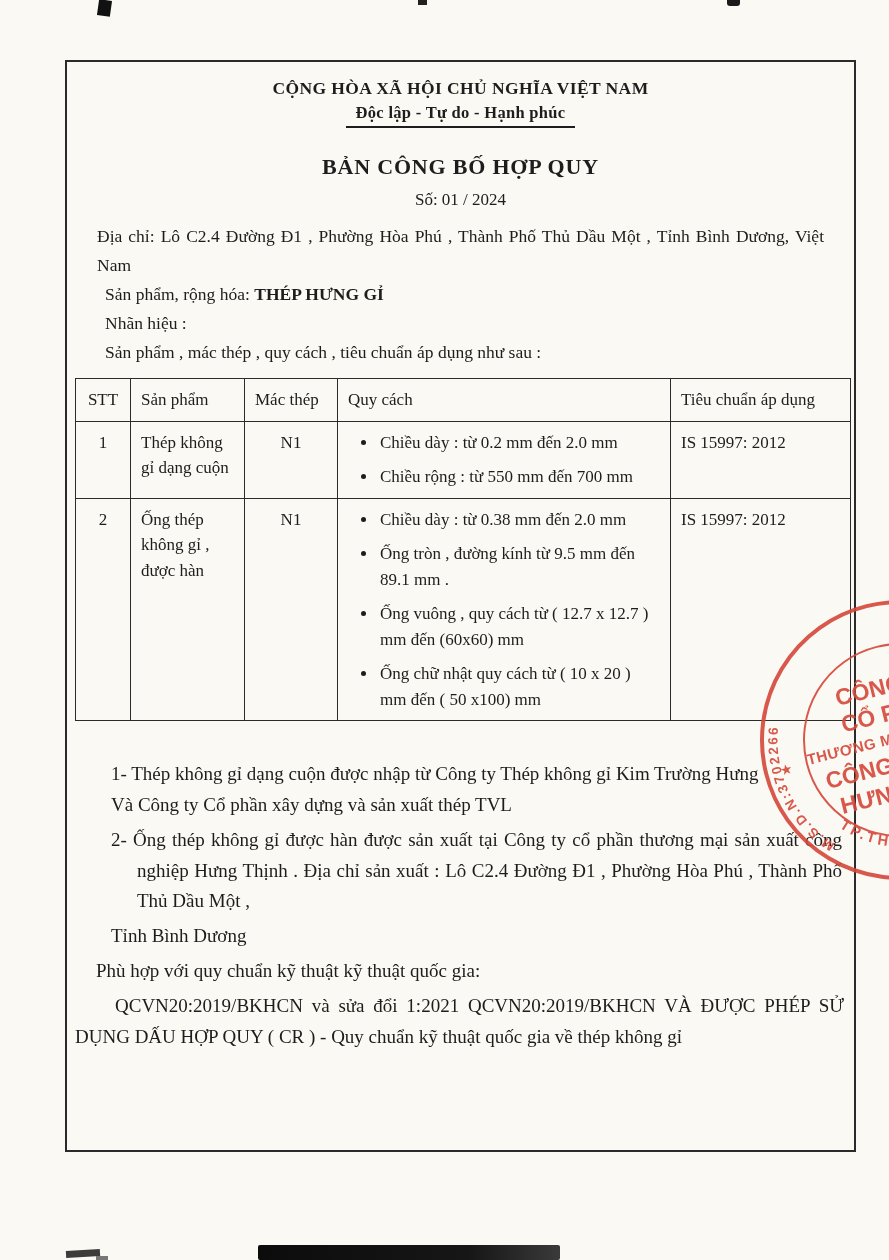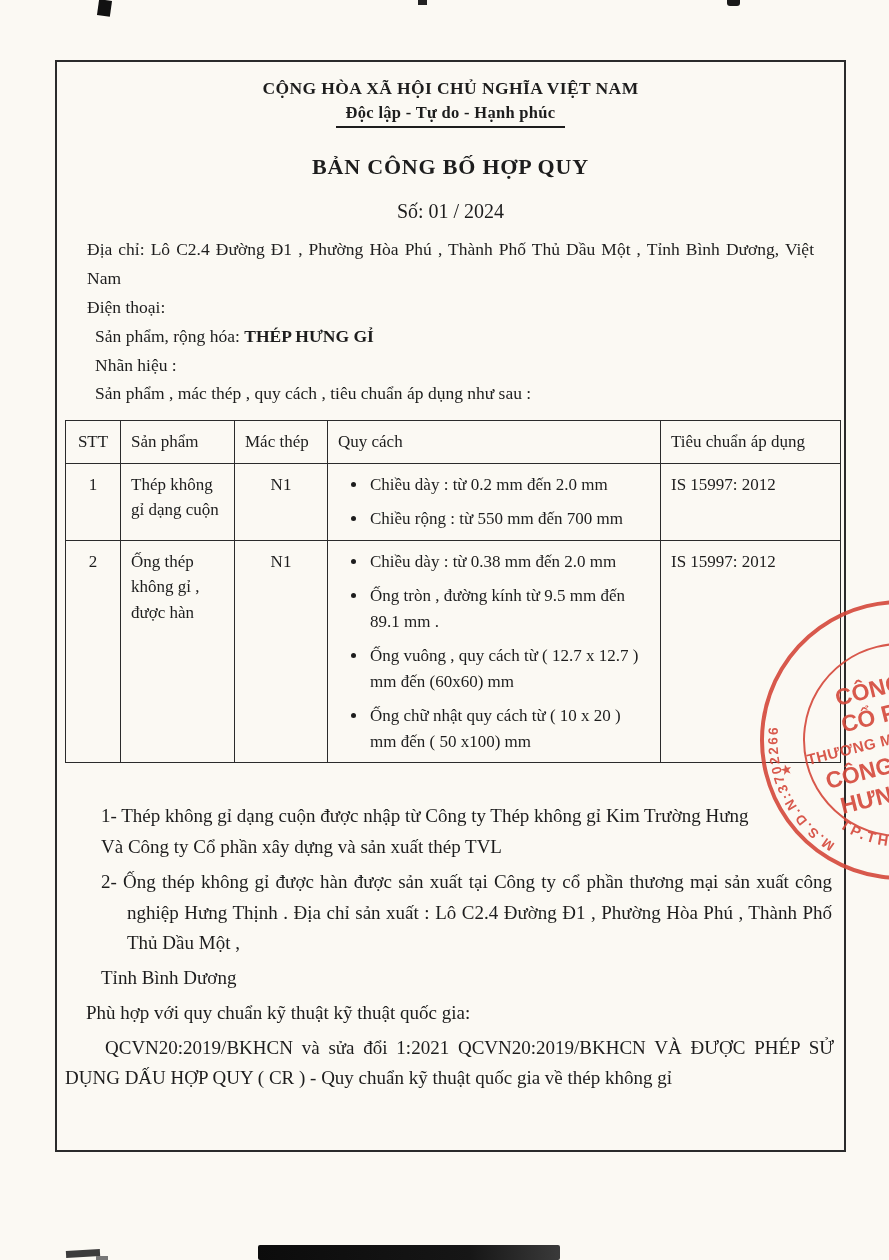--- a/index.html
+++ b/index.html
@@ -6,21 +6,21 @@
   html,body { width:889px; height:1260px; }
   body {
     position:relative;
     overflow:hidden;
     background:#fbf9f3;
     font-family:"Liberation Serif","DejaVu Serif",serif;
     color:#1d1d1d;
   }
   .frame {
     position:absolute;
-    left:55px; top:60px;
+    left:65px; top:60px;
     width:791px; height:1092px;
     border:2px solid #2b2b2b;
     padding:16px 8px 10px 8px;
   }
   
   .nat1 {
     text-align:center;
     font-weight:bold;
     font-size:17.5px;
     letter-spacing:.4px;
@@ -36,22 +36,22 @@
   }
   .title {
     text-align:center;
     font-weight:bold;
     font-size:22px;
     letter-spacing:.8px;
     margin-top:26px;
   }
   .doc-number {
     text-align:center;
-    font-size:20px;
-    margin-top:20px;
+    font-size:17px;
+    margin-top:10px;
     margin-bottom:12px;
   }
   .para {
     font-size:17.5px;
     line-height:1.65;
     margin:0 22px;
     text-align:justify;
   }
   .para.indent { margin-left:30px; }
   .bold { font-weight:bold; }
@@ -134,21 +134,20 @@
 
   <div class="nat1">CỘNG HÒA XÃ HỘI CHỦ NGHĨA VIỆT NAM</div>
   <div class="nat2-wrap">
     <span class="nat2">Độc lập - Tự do - Hạnh phúc</span>
   </div>
 
   <div class="title">BẢN CÔNG BỐ HỢP QUY</div>
   <div class="doc-number">Số: 01 / 2024</div>
 
   <p class="para">Địa chỉ: Lô C2.4 Đường Đ1 , Phường Hòa Phú , Thành Phố Thủ Dầu Một , Tỉnh Bình Dương, Việt Nam</p>
-  <p class="para">Điện thoại:</p>
   <p class="para indent"><span>Sản phẩm, rộng hóa: </span><span class="bold">THÉP HƯNG GỈ</span></p>
   <p class="para indent">Nhãn hiệu :</p>
   <p class="para indent">Sản phẩm , mác thép , quy cách , tiêu chuẩn áp dụng như sau :</p>
 
   <table class="spec">
     <colgroup>
       <col class="w-stt">
         <col class="w-sp">
         <col class="w-mt">
         <col class="w-qc">

